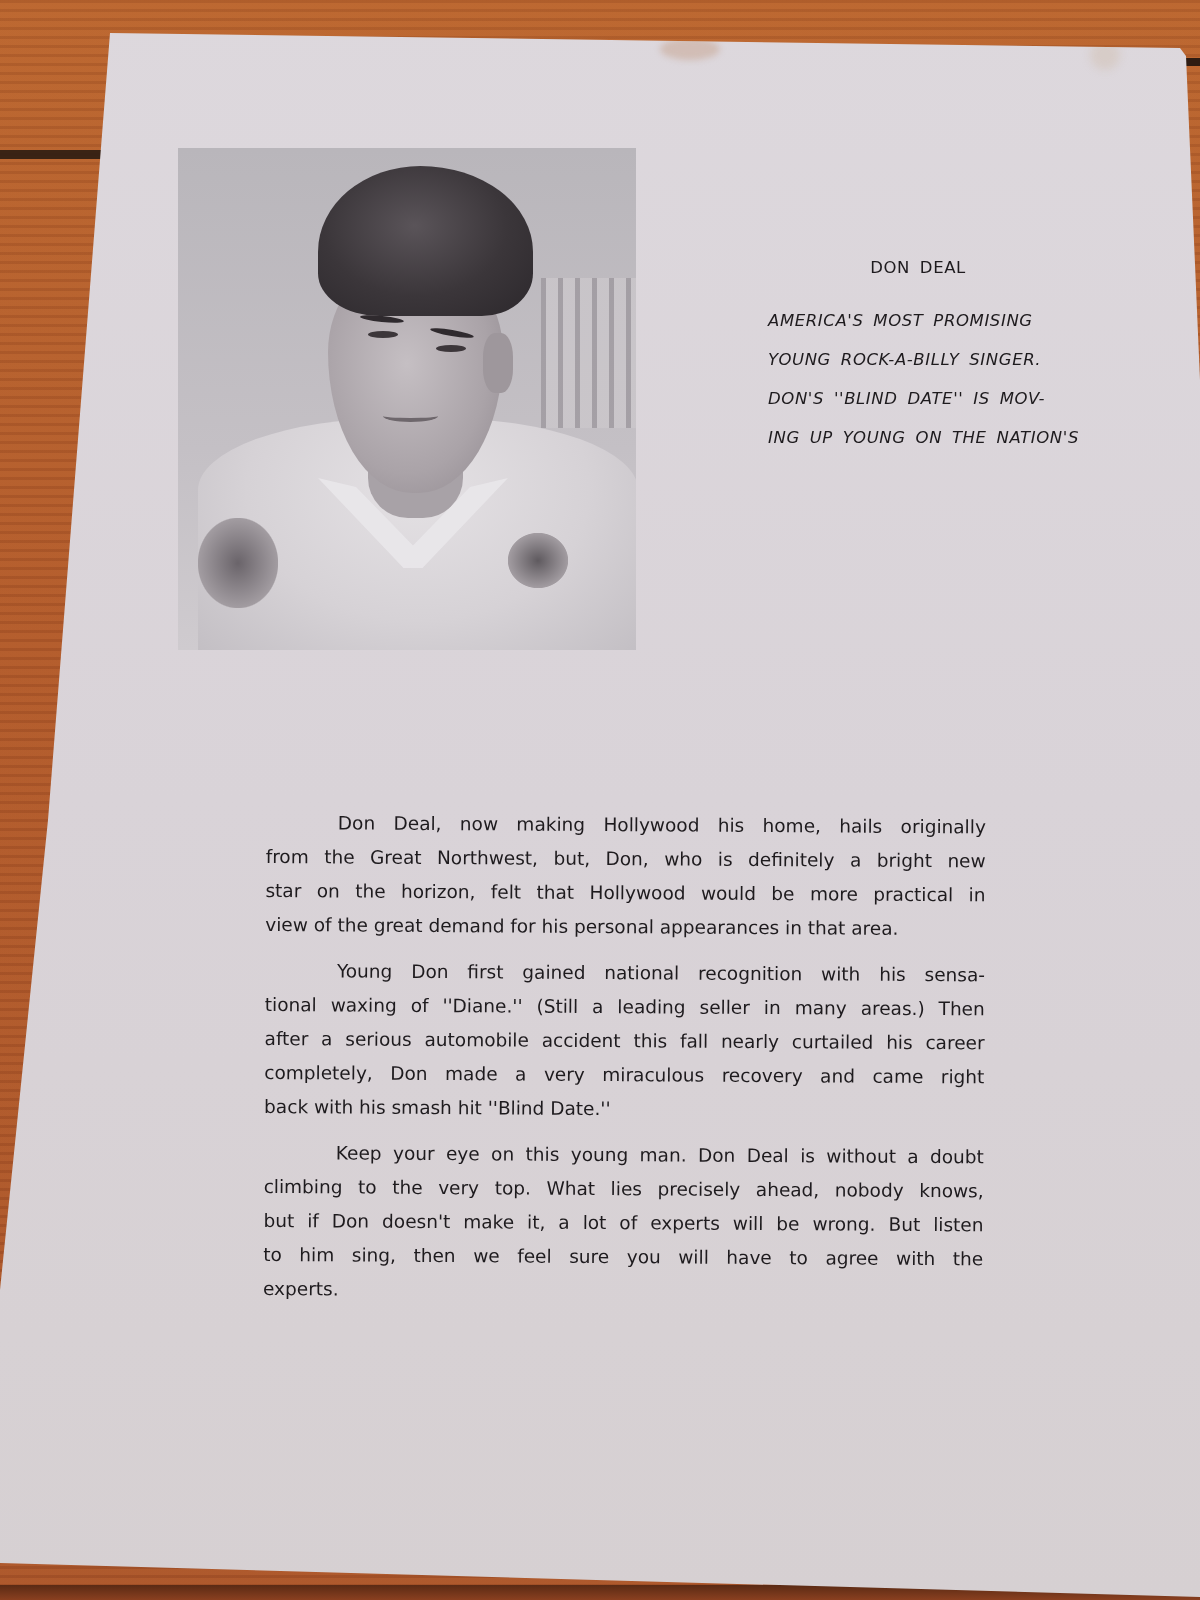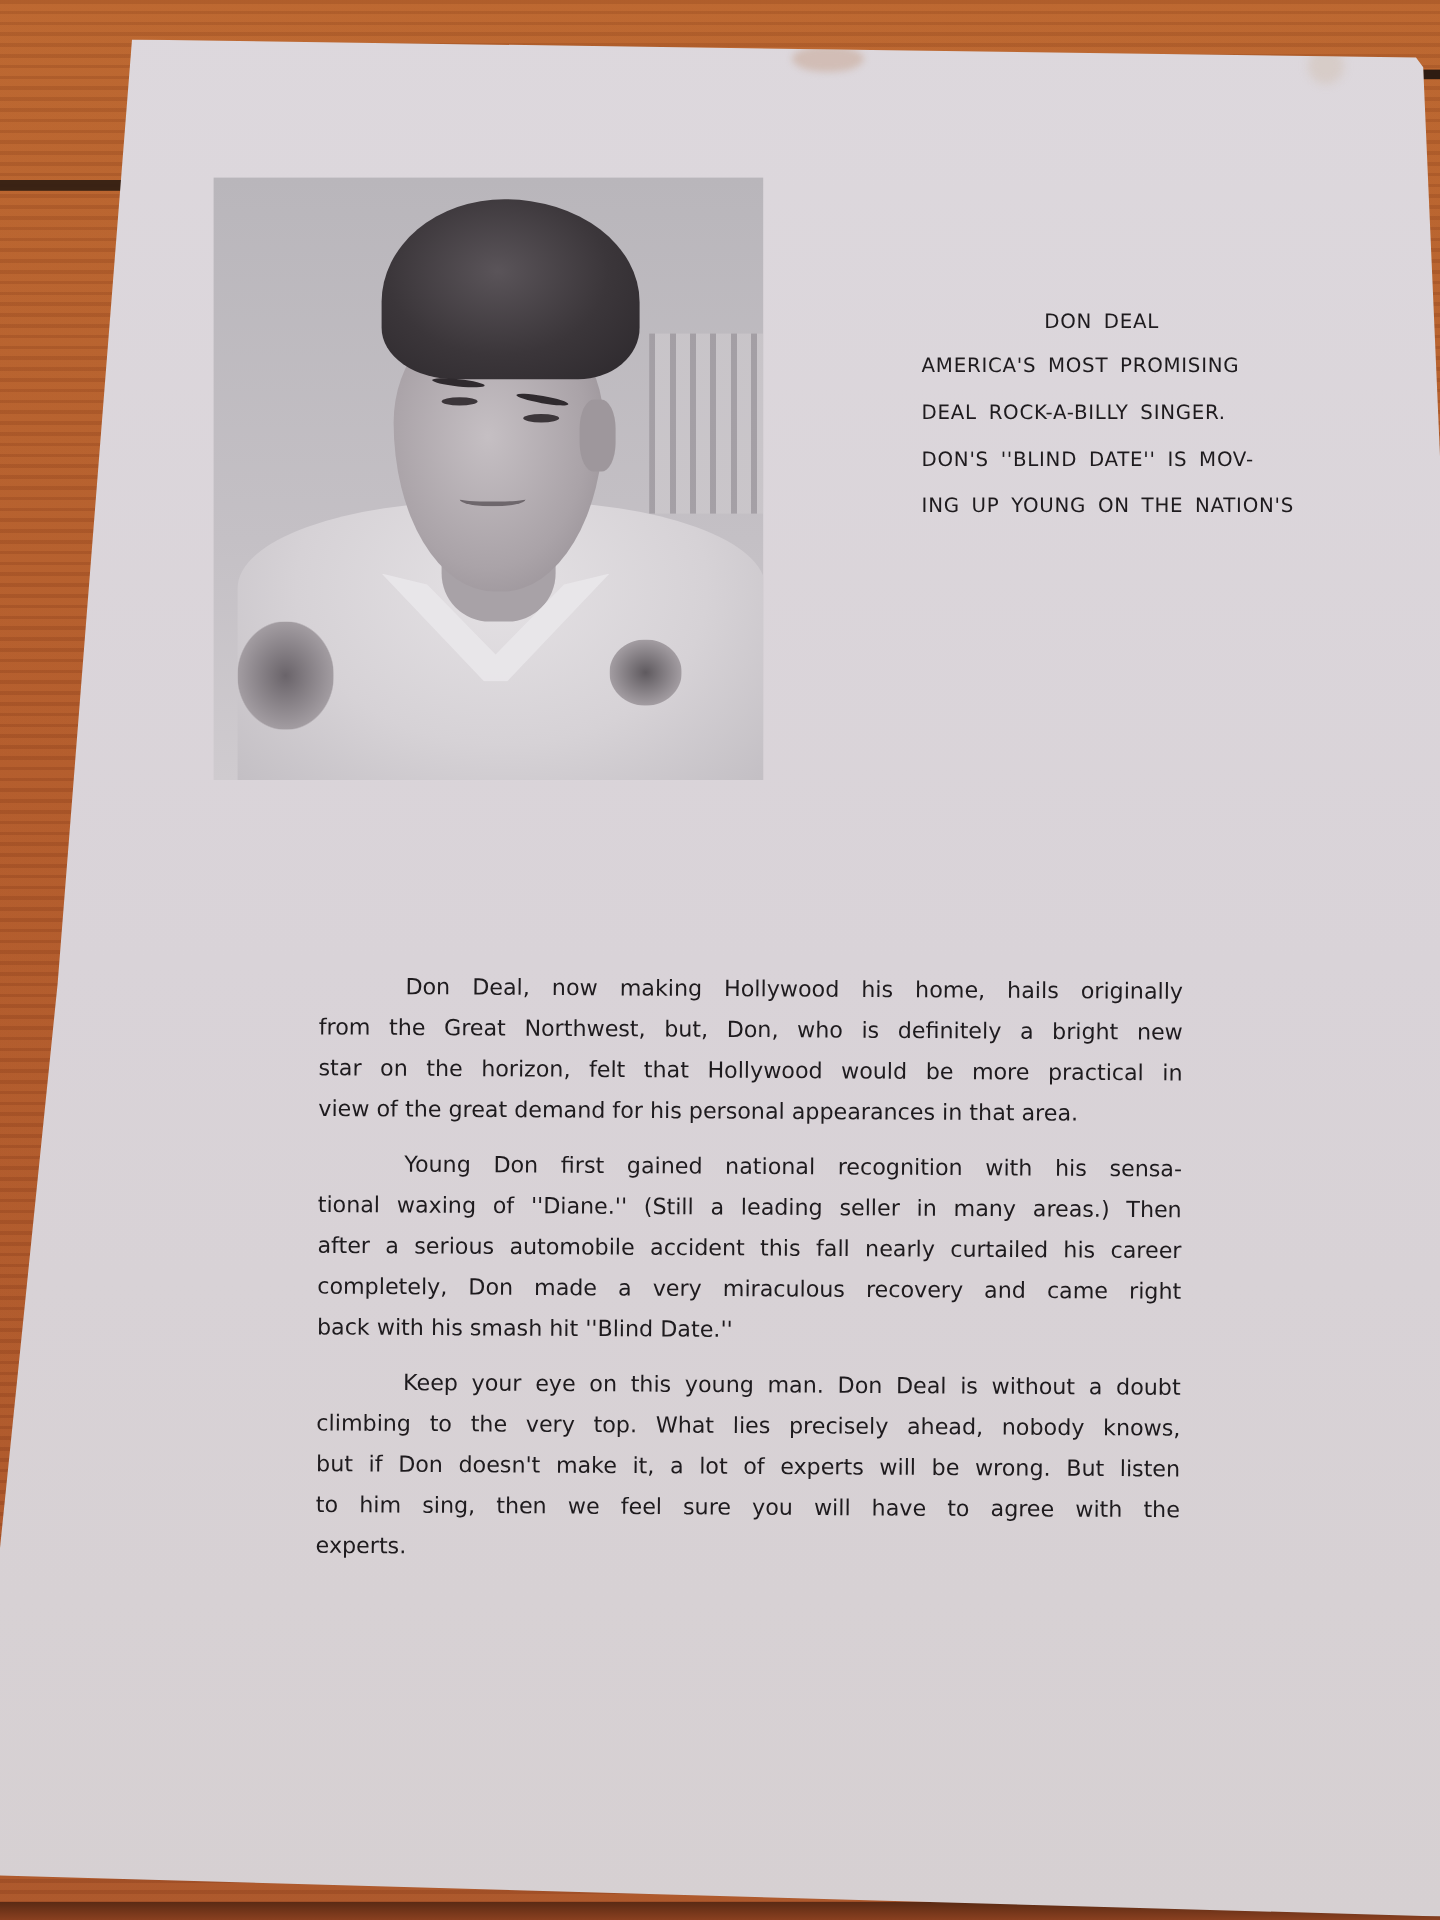--- a/index.html
+++ b/index.html
@@ -85,22 +85,22 @@
     .photo .ear { position: absolute; left: 305px; top: 185px; width: 30px; height: 60px; background: #9e979c; border-radius: 40%; }
     .photo .hand-l { position: absolute; left: 20px; top: 370px; width: 80px; height: 90px; background: radial-gradient(ellipse, #6a646a 0%, #a29ca1 70%, transparent 72%); }
     .photo .hand-r { position: absolute; left: 330px; top: 385px; width: 60px; height: 55px; background: radial-gradient(ellipse, #5f5a5f 0%, #a29ca1 70%, transparent 72%); }
 
     
     .caption {
       position: absolute; left: 768px; top: 258px; width: 300px;
       color: #1e1b1e; font-family: "DejaVu Sans", sans-serif;
       font-size: 16.5px; letter-spacing: 0.6px;
     }
-    .caption .title { text-align: center; margin: 0 0 8px 0; padding-left: 50px; width: 200px; word-spacing: 4px; }
-    .caption .line { display: block; white-space: nowrap; height: 39px; line-height: 39px; word-spacing: 4px; }
+    .caption .title { text-align: center; margin: 0 0 24px 0; padding-left: 50px; width: 200px; word-spacing: 4px; }
+    .caption .line { display: block; white-space: nowrap; height: 39px; line-height: 39px; word-spacing: 4px; font-style: italic; }
 
     
     .body-text {
       position: absolute; left: 266px; top: 806px; width: 720px;
       color: #1e1b1e; font-family: "DejaVu Sans", sans-serif;
       font-size: 18.5px; transform: rotate(0.35deg); transform-origin: 0 0;
     }
     .para { margin: 0 0 12px 0; }
     .para .ln { display: block; white-space: nowrap; height: 34px; line-height: 34px; text-align: justify; text-align-last: justify; }
     .para .ln.last { text-align-last: left; }
@@ -131,21 +131,21 @@
     <div class="eye l"></div>
     <div class="eye r"></div>
     <div class="mouth"></div>
     <div class="hand-l"></div>
     <div class="hand-r"></div>
   </div>
 
   <div class="caption">
     <div class="title">DON DEAL</div>
     <span class="line">AMERICA'S  MOST  PROMISING</span>
-    <span class="line">DEAL  ROCK-A-BILLY  SINGER.</span>
+    <span class="line">YOUNG  ROCK-A-BILLY  SINGER.</span>
     <span class="line">DON'S  ''BLIND  DATE''  IS  MOV-</span>
     <span class="line">ING UP YOUNG ON THE NATION'S</span>
   </div>
 
   <div class="body-text">
     <div class="para">
       <span class="ln indent">Don Deal, now making Hollywood his home, hails originally</span>
       <span class="ln">from the Great Northwest, but, Don, who is definitely a bright new</span>
       <span class="ln">star on the horizon, felt that Hollywood would be more practical in</span>
       <span class="ln last">view of the great demand for his personal appearances in that area.</span>

